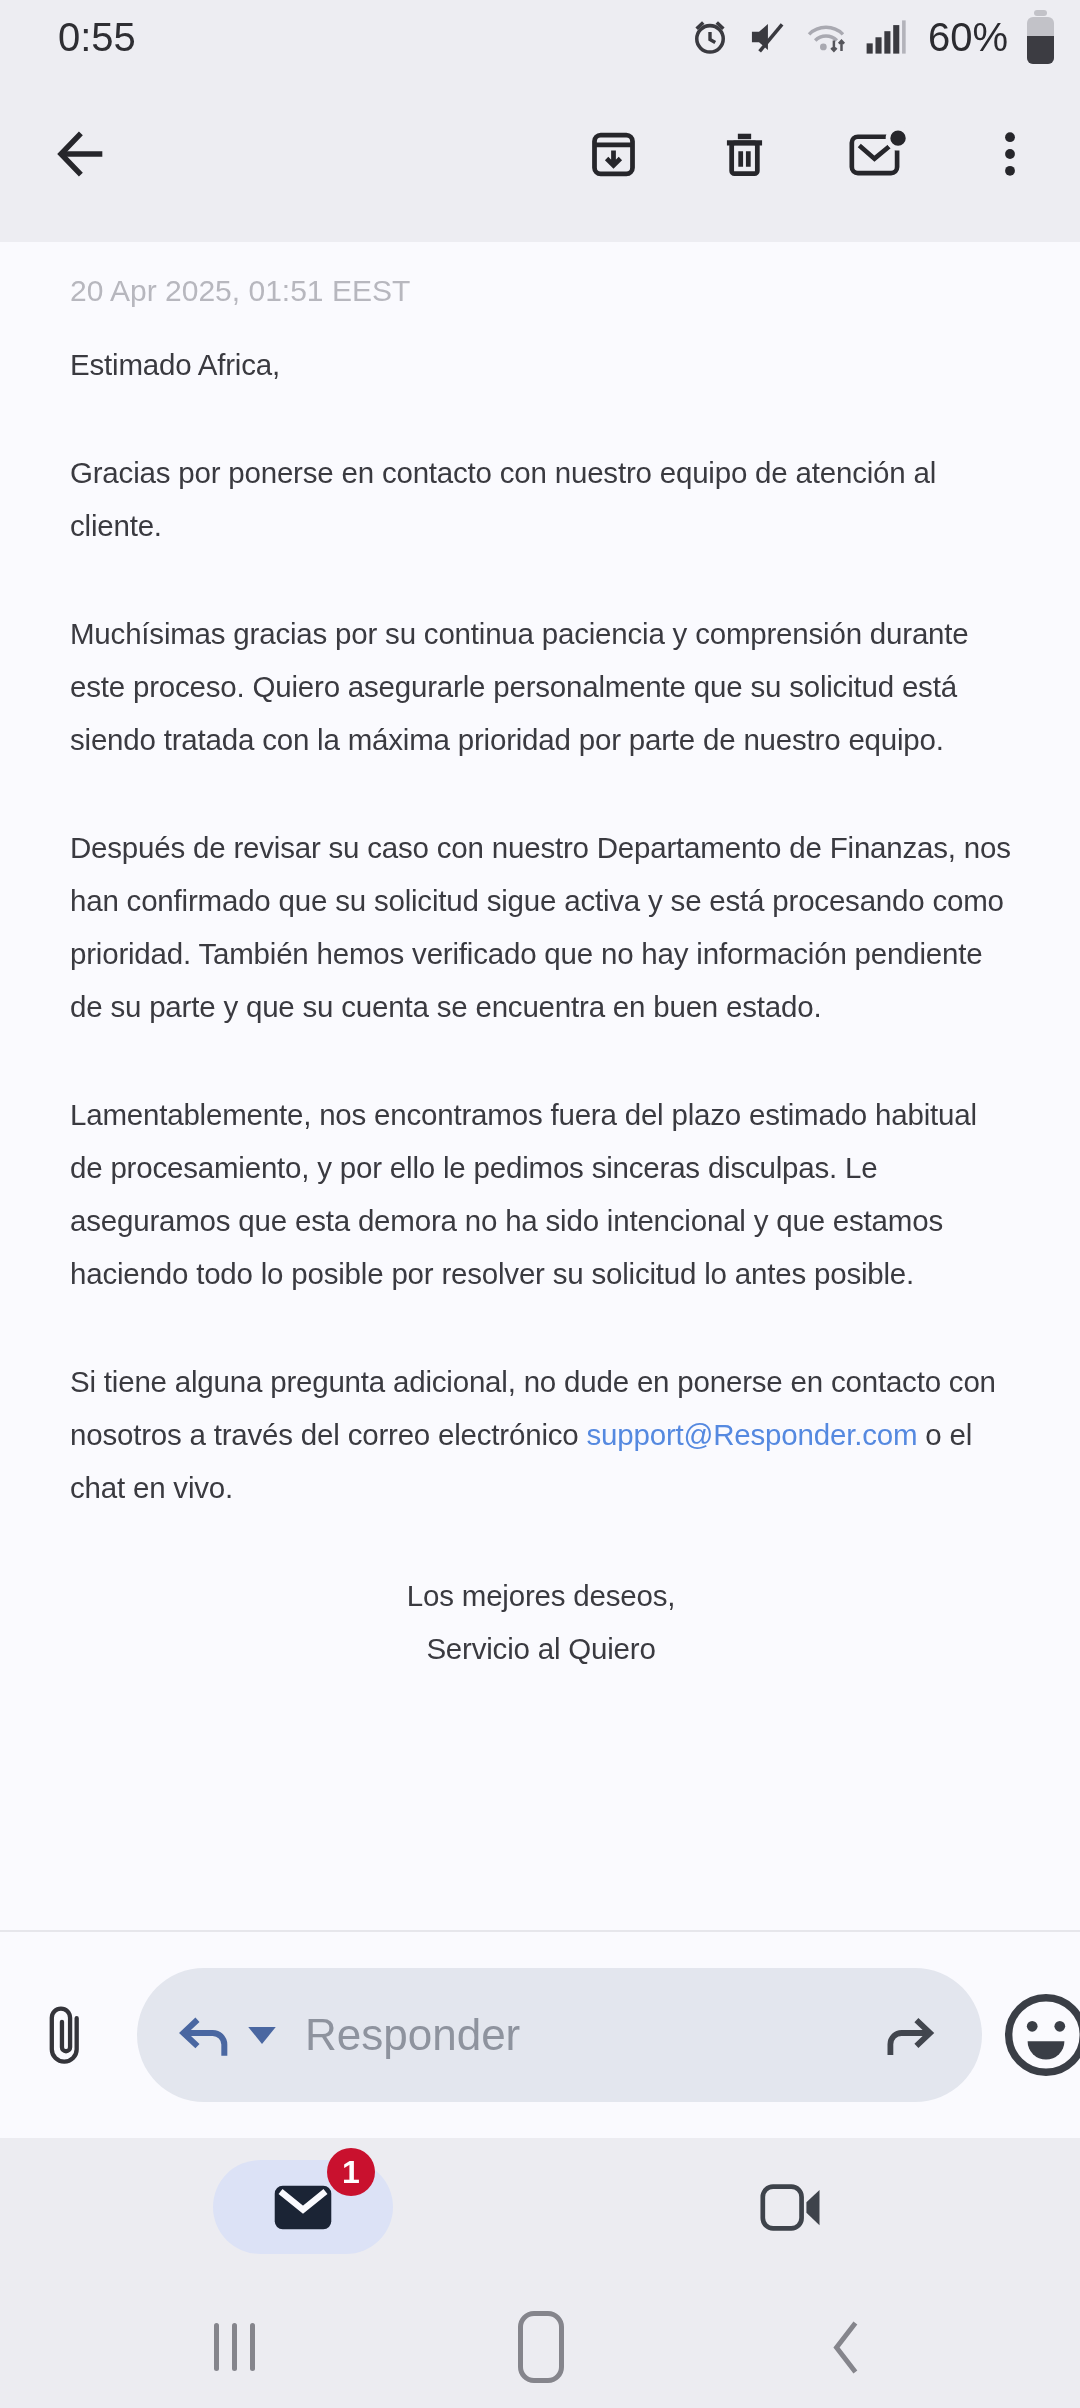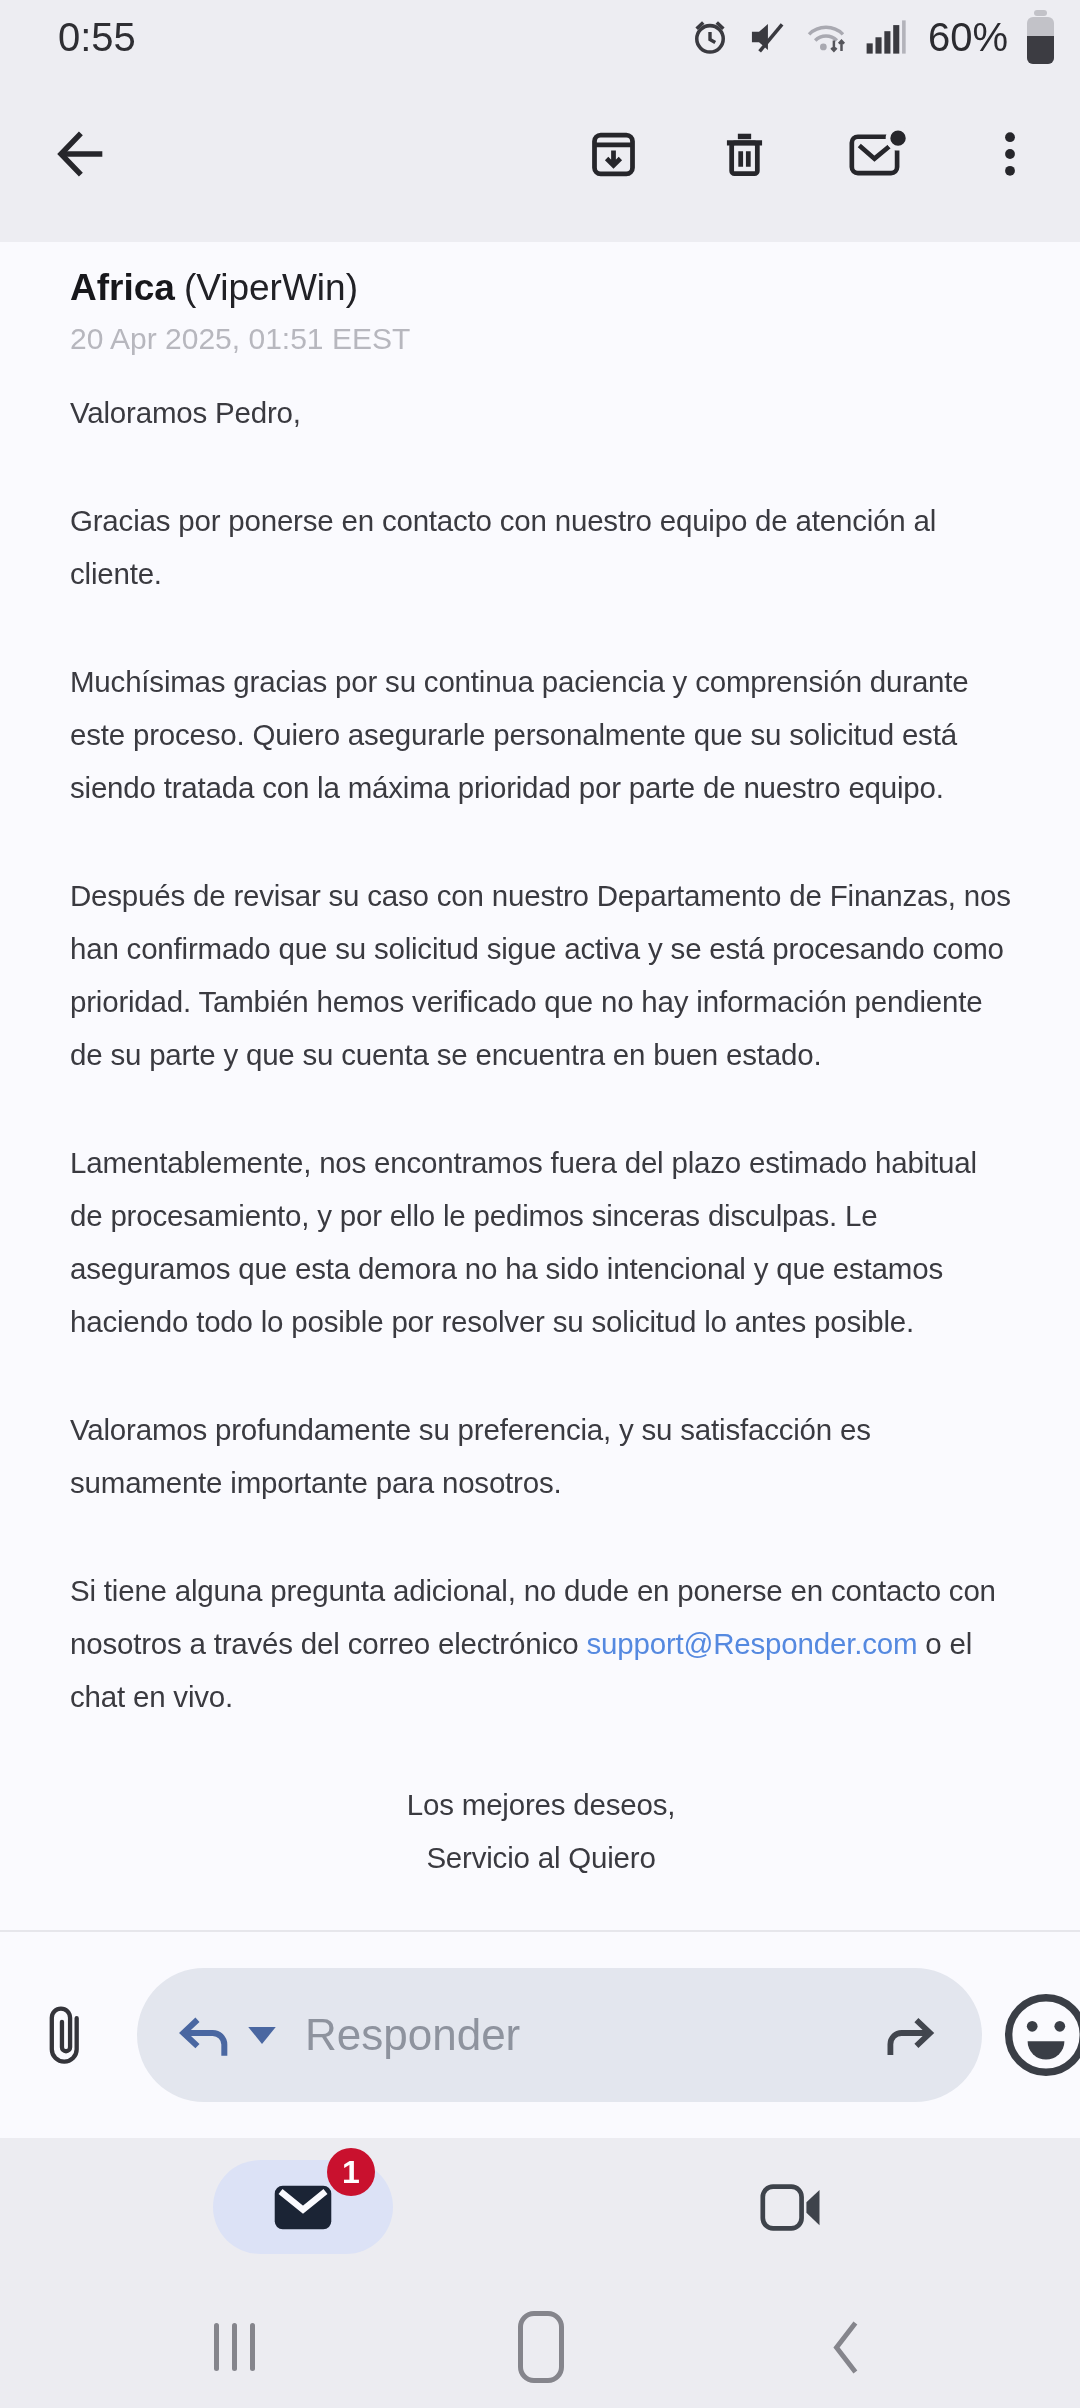--- a/index.html
+++ b/index.html
@@ -160,32 +160,28 @@
             <circle cx="12" cy="4.8" r="2.1" fill="currentColor"></circle>
             <circle cx="12" cy="12" r="2.1" fill="currentColor"></circle>
             <circle cx="12" cy="19.2" r="2.1" fill="currentColor"></circle>
           </svg>
         </span>
       </span>
     </div>
   </div>
 
   <div class="mail-view">
-    <div class="sender-line">
-      <span class="sender-name">Africa</span><span class="sender-suffix">(ViperWin)</span>
-    </div>
     <div class="mail-date">20 Apr 2025, 01:51 EEST</div>
 
     <div class="mail-body">
-      <p>Valoramos Pedro,</p>
+      <p>Estimado Africa,</p>
       <p>Gracias por ponerse en contacto con nuestro equipo de atención al cliente.</p>
       <p>Muchísimas gracias por su continua paciencia y comprensión durante este proceso. Quiero asegurarle personalmente que su solicitud está siendo tratada con la máxima prioridad por parte de nuestro equipo.</p>
       <p>Después de revisar su caso con nuestro Departamento de Finanzas, nos han confirmado que su solicitud sigue activa y se está procesando como prioridad. También hemos verificado que no hay información pendiente de su parte y que su cuenta se encuentra en buen estado.</p>
       <p>Lamentablemente, nos encontramos fuera del plazo estimado habitual de procesamiento, y por ello le pedimos sinceras disculpas. Le aseguramos que esta demora no ha sido intencional y que estamos haciendo todo lo posible por resolver su solicitud lo antes posible.</p>
-      <p>Valoramos profundamente su preferencia, y su satisfacción es sumamente importante para nosotros.</p>
       <p><span>Si tiene alguna pregunta adicional, no dude en ponerse en contacto con nosotros a través del correo electrónico </span><a class="mail-link" href="#">support@Responder.com</a><span> o el chat en vivo.</span></p>
       <p class="signoff"><span>Los mejores deseos,</span><br><span>Servicio al Quiero</span></p>
     </div>
   </div>
 
   <div class="body-divider"></div>
 
   <div class="reply-bar">
     <span class="clip">
       <svg viewBox="0 0 22 26" width="56" height="66" fill="none" stroke="currentColor" stroke-linecap="round">

